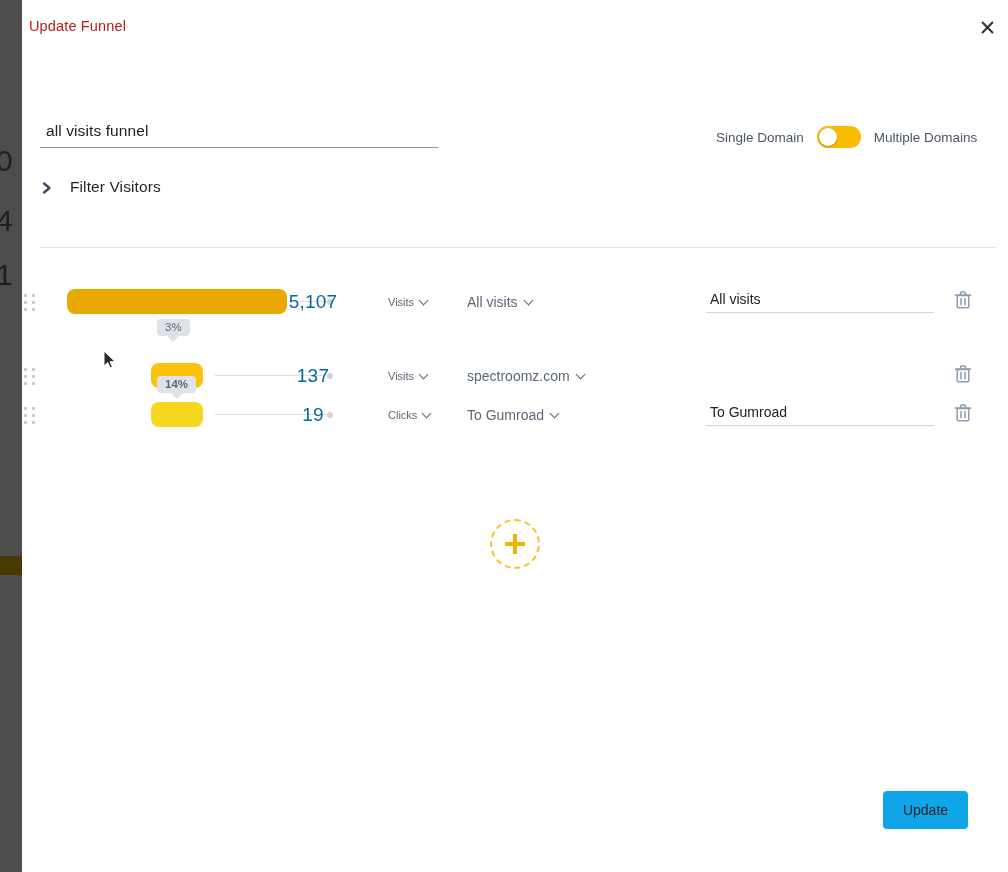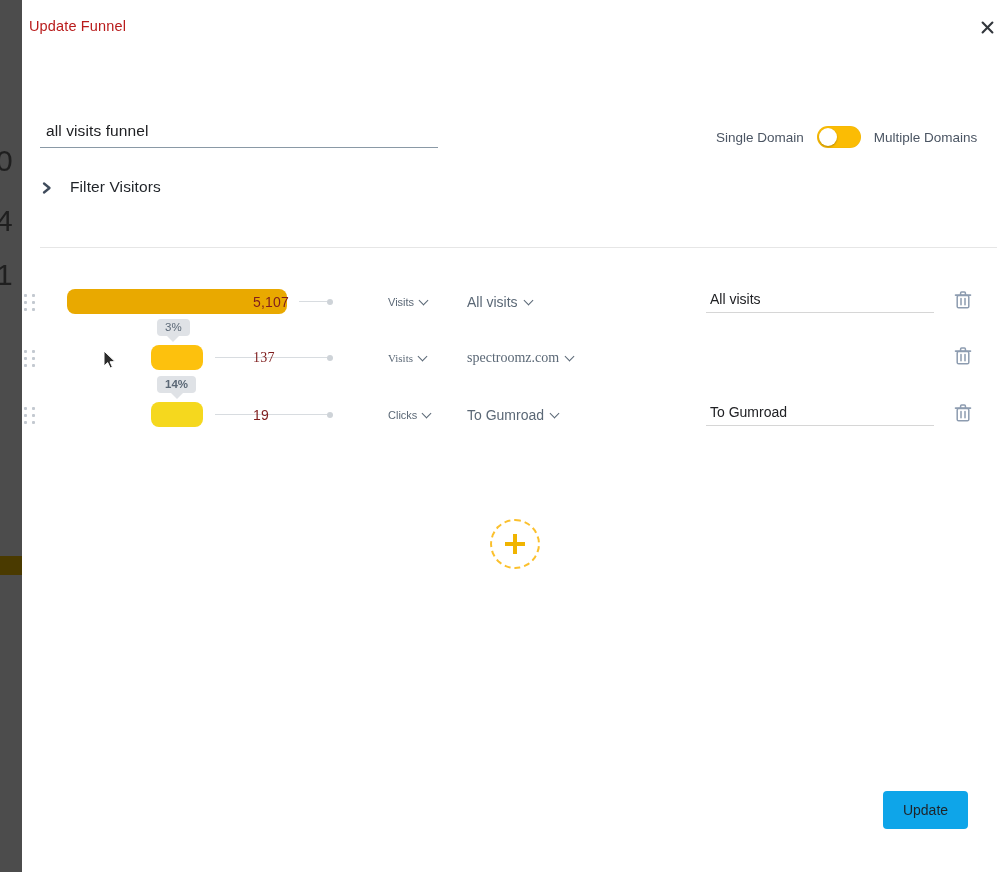--- a/index.html
+++ b/index.html
@@ -196,23 +196,23 @@
     top: 12.5px;
     width: 6px; height: 6px;
     border-radius: 50%;
     background: #ced3d8;
   }
 
   .count {
     position: absolute;
     top: 0;
     width: 120px;
-    text-align: left;
-    font-size: 14px;
-    color: #7f1d1d;
+    text-align: center;
+    font-size: 19px;
+    color: #0369a1;
     line-height: 32px;
     letter-spacing: .2px;
   }
 
   .metric {
     position: absolute;
     left: 366px; top: 0;
     display: flex;
     align-items: center;
     gap: 6px;
@@ -416,21 +416,21 @@
           <div class="lval">All visits</div>
           <div class="lunder"></div>
         </div>
         <div class="trash"><svg width="18" height="20" viewBox="0 0 18 20" aria-hidden="true">
             <rect x="3.2" y="5.6" width="11.6" height="12.2" rx="1.4" fill="none" stroke="#8d9cb0" stroke-width="1.5"></rect>
             <path d="M1.6 5.1 H16.4" stroke="#8d9cb0" stroke-width="1.8" stroke-linecap="round"></path>
             <path d="M6.6 5.1 V3.1 a1 1 0 0 1 1-1 h2.8 a1 1 0 0 1 1 1 V5.1" fill="none" stroke="#8d9cb0" stroke-width="1.5"></path>
             <path d="M7 8.6 V14.8 M11 8.6 V14.8" stroke="#8d9cb0" stroke-width="1.5" stroke-linecap="round"></path>
           </svg></div>
       </div>
-      <div class="step-row" style="top: 342px; font-family: Liberation Serif, serif;">
+      <div class="step-row" style="top: 360px;">
         <div class="drag-handle">
           <i></i>
           <i></i>
           <i></i>
           <i></i>
           <i></i>
           <i></i>
         </div>
         <div class="bar" style="left:129px;width:52px;background:#fdc10d;"></div>
         <div class="connector" style="left:193px;width:112px;"></div>

